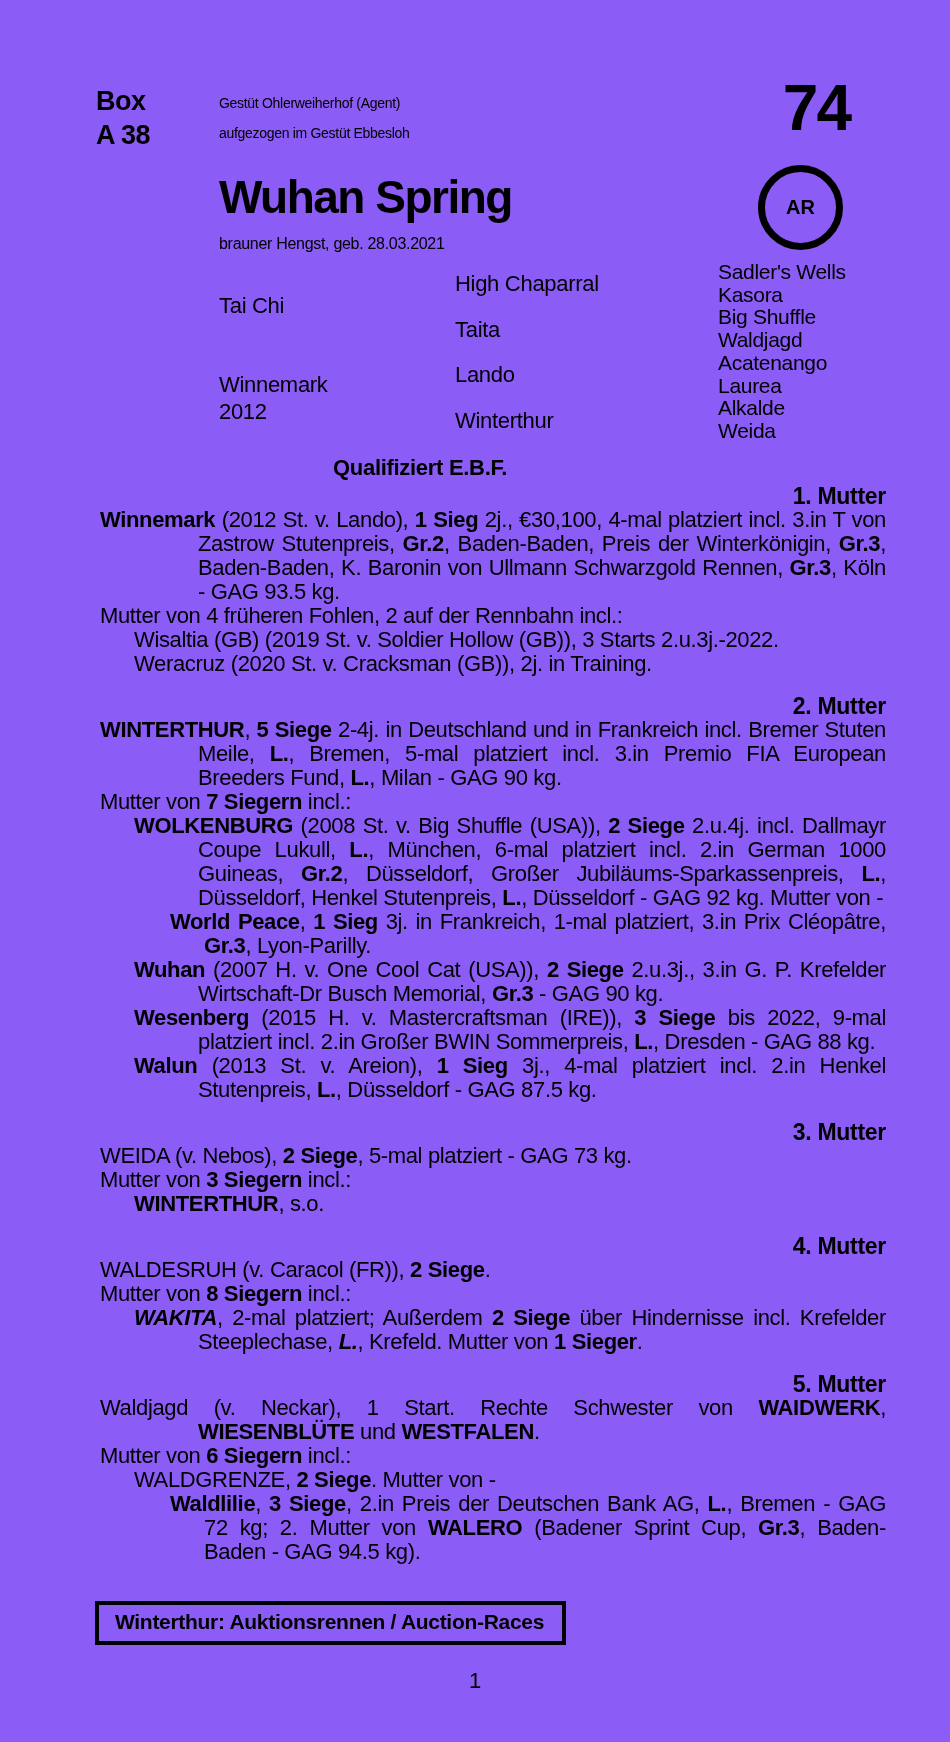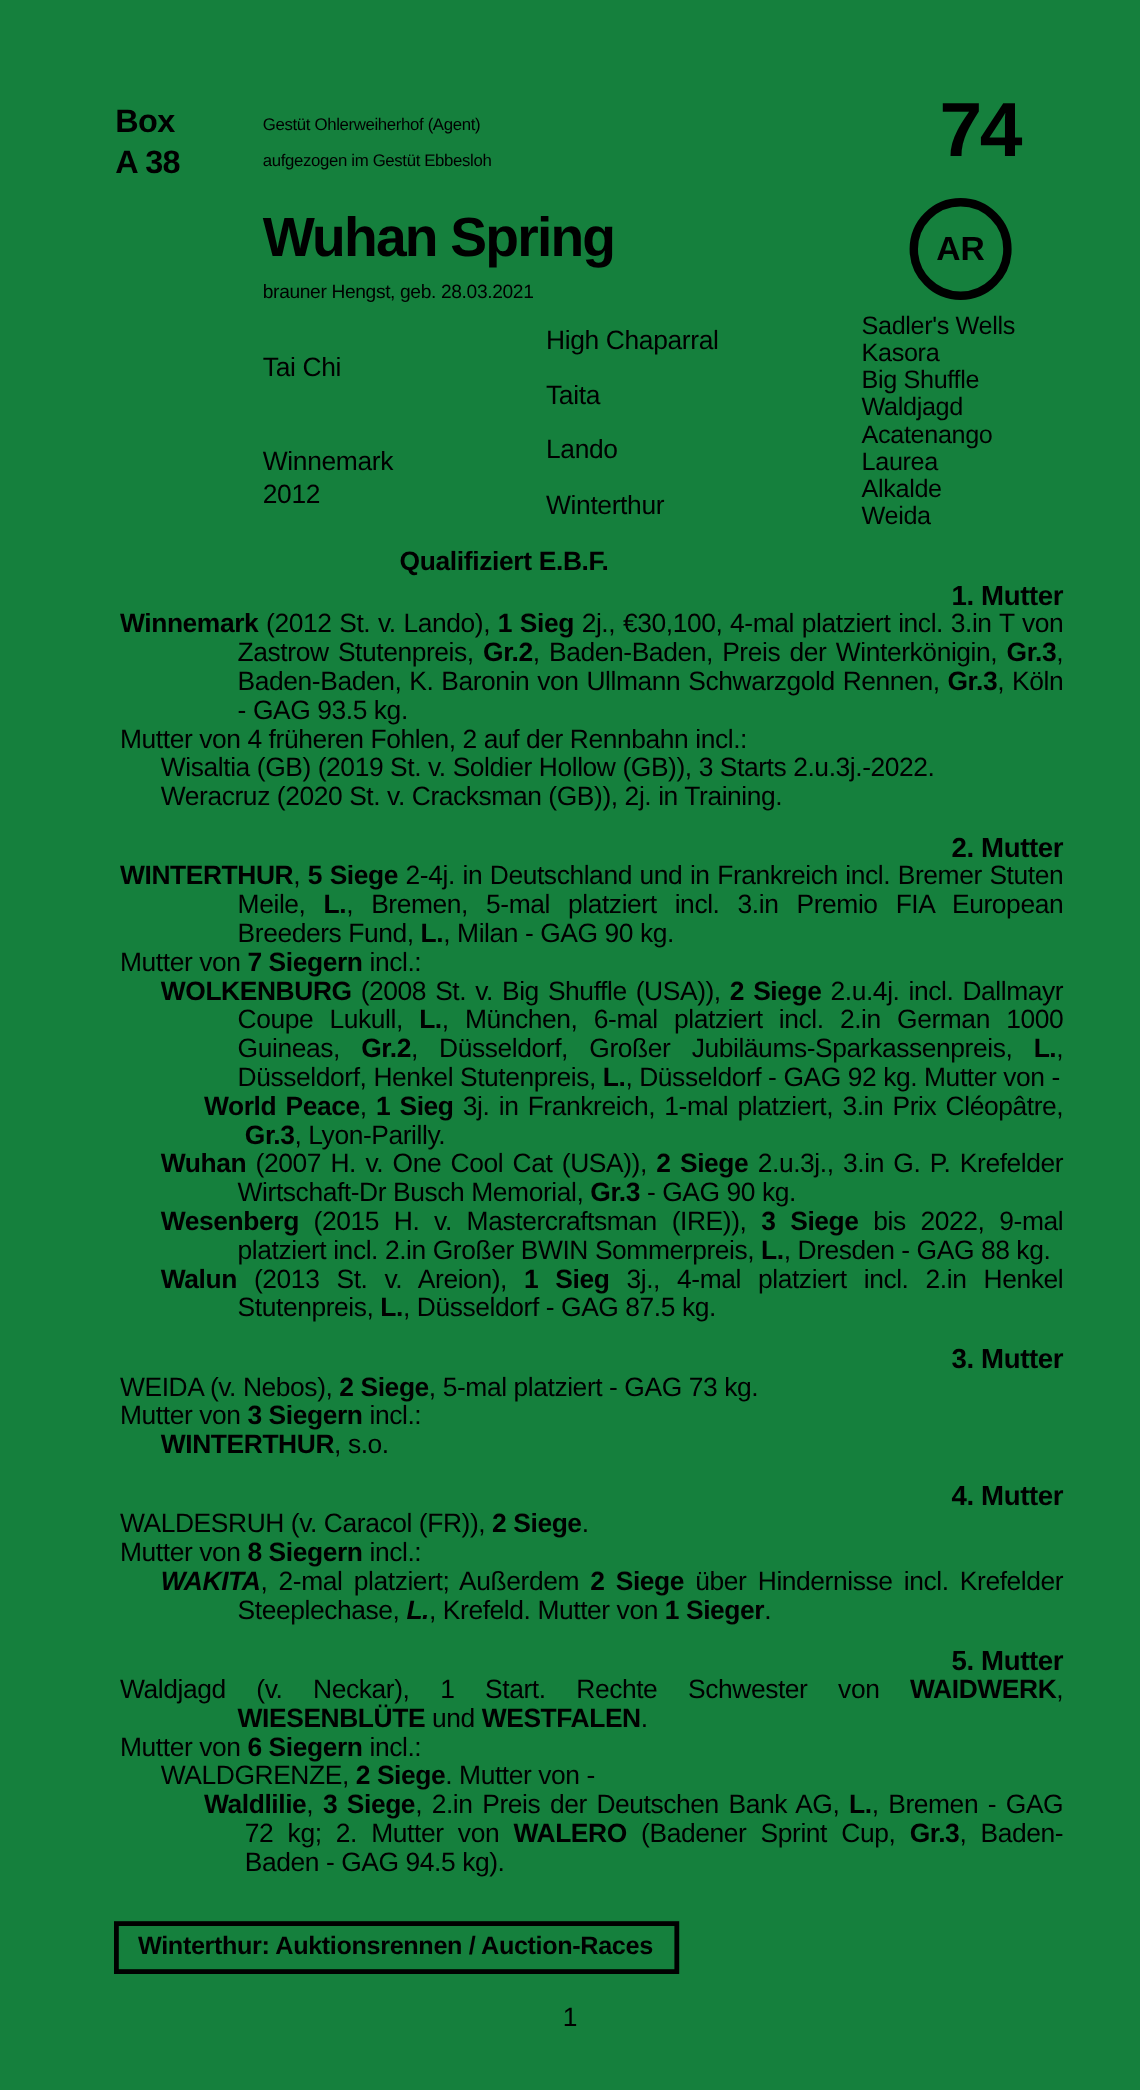--- a/index.html
+++ b/index.html
@@ -1,30 +1,30 @@
 <!DOCTYPE html>
 <html><head>
 <meta charset="utf-8">
 <style>
   html,body{margin:0;padding:0;background:#fff;}
   .page{
-    position:relative;width:950px;height:1742px;background:#15803d;color:#000;
+    position:relative;width:950px;height:1742px;background:#8b5cf6;color:#000;
     font-family:"Liberation Sans","DejaVu Sans",sans-serif;overflow:hidden;
   }
   .abs{position:absolute;}
   
   .box-label{left:96px;top:84px;font-size:27px;font-weight:700;line-height:34px;letter-spacing:-0.5px;}
   .consignor{left:219px;top:88px;font-size:14px;line-height:30px;letter-spacing:-0.3px;}
   .lot{right:100px;top:76px;font-size:64px;font-weight:700;letter-spacing:-2px;line-height:64px;}
   .title{left:219px;top:172px;font-size:46px;font-weight:700;letter-spacing:-1.5px;line-height:50px;}
   .subtitle{left:219px;top:235px;font-size:16px;letter-spacing:-0.3px;}
   .brand{
     left:758px;top:165px;width:85px;height:85px;border:7px solid #000;border-radius:50%;
     box-sizing:border-box;display:flex;align-items:center;justify-content:center;
-    font-size:28px;font-weight:700;
+    font-size:20px;font-weight:700;
   }
   
   .ped{font-size:22px;letter-spacing:-0.3px;}
   .ped-sire{left:219px;top:293px;}
   .ped-dam{left:219px;top:371px;line-height:27px;}
   .ped-gen2{left:455px;top:261px;line-height:45.5px;}
   .ped-gen3{left:718px;top:261px;font-size:21px;line-height:22.7px;}
   .qualified{left:0;top:455px;width:840px;text-align:center;font-size:22px;font-weight:700;letter-spacing:-0.3px;}
   
   #sections{position:absolute;left:100px;top:484px;width:786px;}

